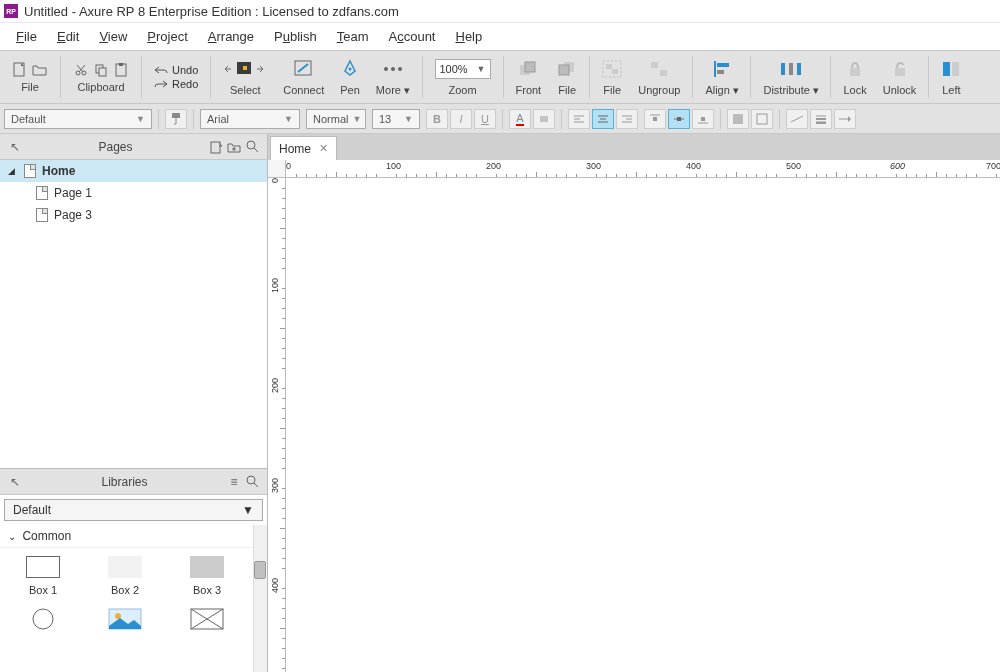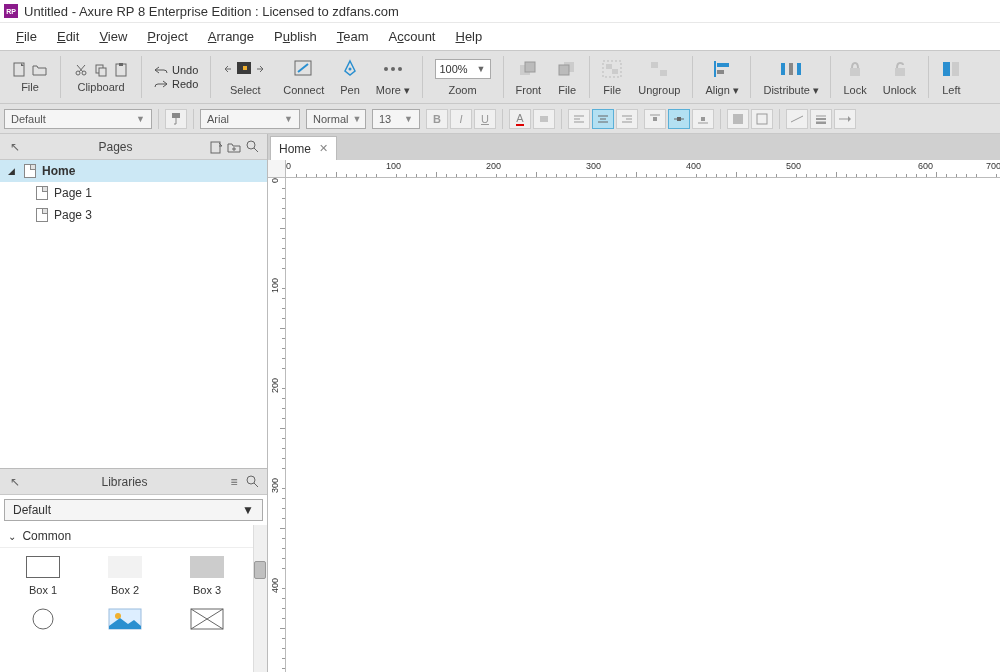--- a/index.html
+++ b/index.html
@@ -602,21 +602,21 @@
         <div class="tick-major tick-h" style="left: 500px;">500</div>
         <div class="minor-h" style="left: 510px;"></div>
         <div class="minor-h" style="left: 520px;"></div>
         <div class="minor-h" style="left: 530px;"></div>
         <div class="minor-h" style="left: 540px;"></div>
         <div class="minor-h" style="left: 550px; height: 5px;"></div>
         <div class="minor-h" style="left: 560px;"></div>
         <div class="minor-h" style="left: 570px;"></div>
         <div class="minor-h" style="left: 580px;"></div>
         <div class="minor-h" style="left: 590px;"></div>
-        <div class="tick-major tick-h" style="left: 632px;">600</div>
+        <div class="tick-major tick-h" style="left: 604px; font-style: italic;">600</div>
         <div class="minor-h" style="left: 610px;"></div>
         <div class="minor-h" style="left: 620px;"></div>
         <div class="minor-h" style="left: 630px;"></div>
         <div class="minor-h" style="left: 640px;"></div>
         <div class="minor-h" style="left: 650px; height: 5px;"></div>
         <div class="minor-h" style="left: 660px;"></div>
         <div class="minor-h" style="left: 670px;"></div>
         <div class="minor-h" style="left: 680px;"></div>
         <div class="minor-h" style="left: 690px;"></div>
         <div class="tick-major tick-h" style="left: 700px;">700</div>

